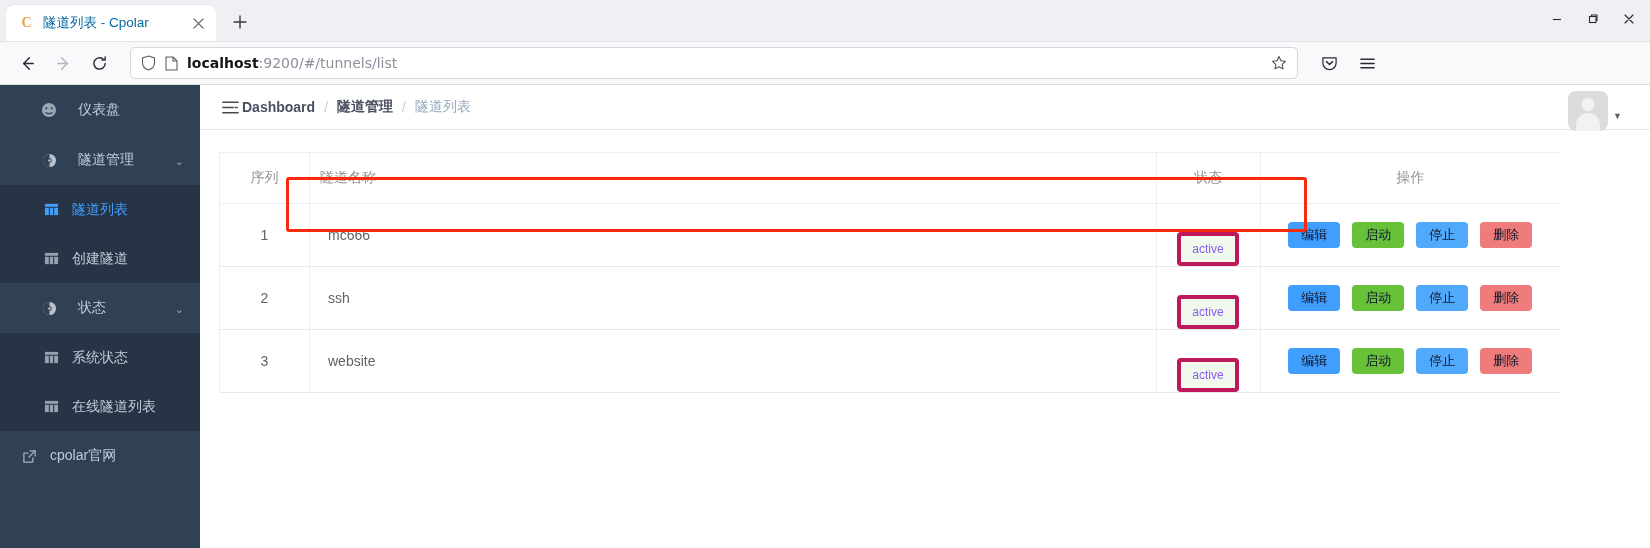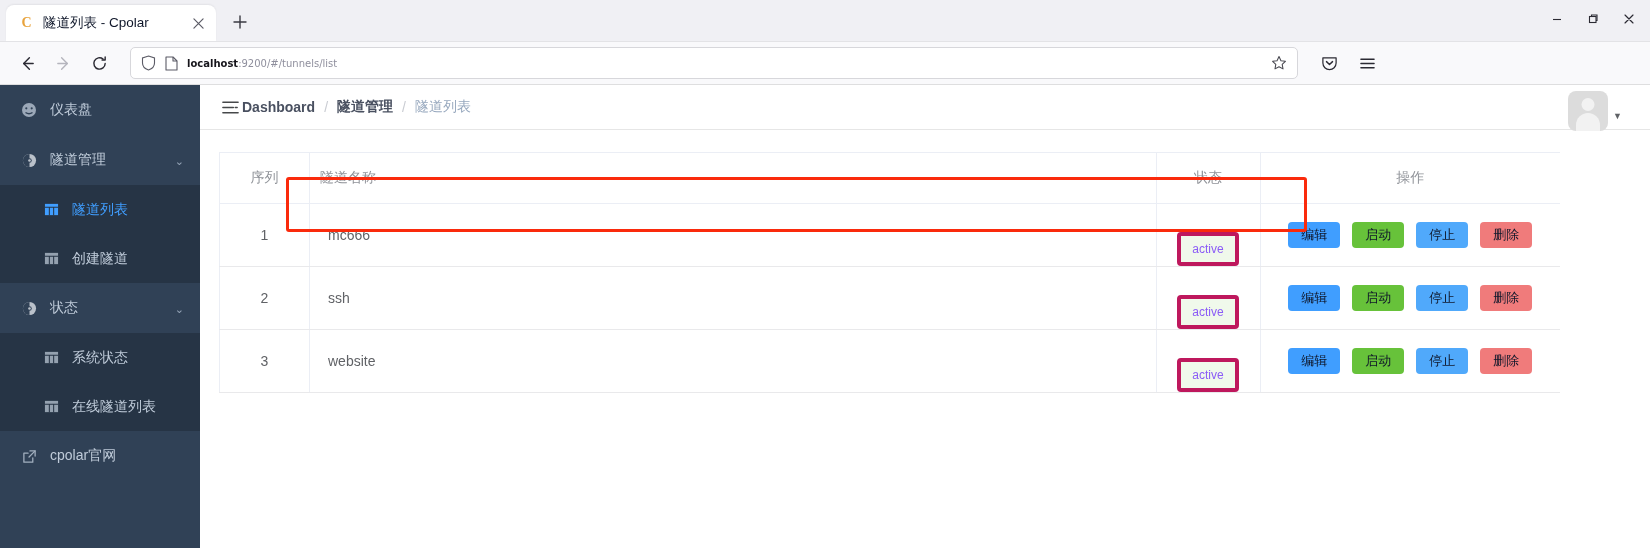--- a/index.html
+++ b/index.html
@@ -29,21 +29,21 @@
     position: relative; top: 0;
   }
   .tab-favicon {
     width: 17px; height: 17px; flex: 0 0 17px;
     color: #e8a33d; font-weight: 700; font-size: 14px;
     display: flex; align-items: center; justify-content: center;
     font-family: "Liberation Serif", serif;
   }
   .tab-title {
     flex: 1 1 auto; margin-left: 8px;
-    font-size: 13.5px; color: #0f172a;
+    font-size: 13.5px; color: #0369a1;
     white-space: nowrap; overflow: hidden; text-overflow: ellipsis;
   }
   .tab-close {
     width: 20px; height: 20px; flex: 0 0 20px;
     display: flex; align-items: center; justify-content: center;
     font-size: 14px; color: #5b5b66; border-radius: 4px;
   }
   .newtab {
     width: 32px; height: 32px; margin: 0 0 3px 8px;
     display: flex; align-items: center; justify-content: center;
@@ -75,41 +75,42 @@
   .urlbar {
     flex: 1 1 auto; height: 32px; margin: 0 8px 0 12px;
     background: #ffffff; border: 1px solid #d7d7db;
     border-radius: 5px;
     display: flex; align-items: center;
     padding: 0 10px; gap: 9px;
     max-width: 1168px;
   }
   .urlbar .shield, .urlbar .page-icon { color: #5b5b66; display: flex; align-items: center; }
   .url-text {
-    flex: 1 1 auto; font-size: 10px; color: #8f8f9d;
+    flex: 1 1 auto; font-size: 14px; color: #8f8f9d;
     white-space: nowrap; overflow: hidden;
     font-family: "DejaVu Sans", sans-serif;
   }
   .url-text b { color: #15141a; font-weight: 600; }
   .star { color: #4a4a52; display: flex; }
   .nav-right { display: flex; align-items: center; gap: 4px; margin-left: 4px; }
 
   
   .page { flex: 1 1 auto; display: flex; background: #ffffff; min-height: 0; }
 
   
   .sidebar {
     width: 200px; flex: 0 0 200px;
     background: #304156; color: #bfcbd9;
     font-size: 14px; overflow: hidden;
   }
   .side-item {
     height: 50px; display: flex; align-items: center;
-    padding-left: 20px; gap: 12px; color: #bfcbd9;
+    padding-left: 20px; gap: 20px; color: #bfcbd9;
     position: relative;
+    margin-left: 20px;
   }
   .side-item .ico { width: 18px; flex: 0 0 18px; display: flex; align-items: center; justify-content: center; opacity: .75; }
   .side-item .label { flex: 1 1 auto; white-space: nowrap; }
   .side-item .arrow {
     margin-right: 16px; font-size: 11px; color: #96a5b8;
     transform: scaleY(-1); line-height: 1;
   }
   .submenu { background: #263445; }
   .sub-item {
     height: 49px; display: flex; align-items: center;

